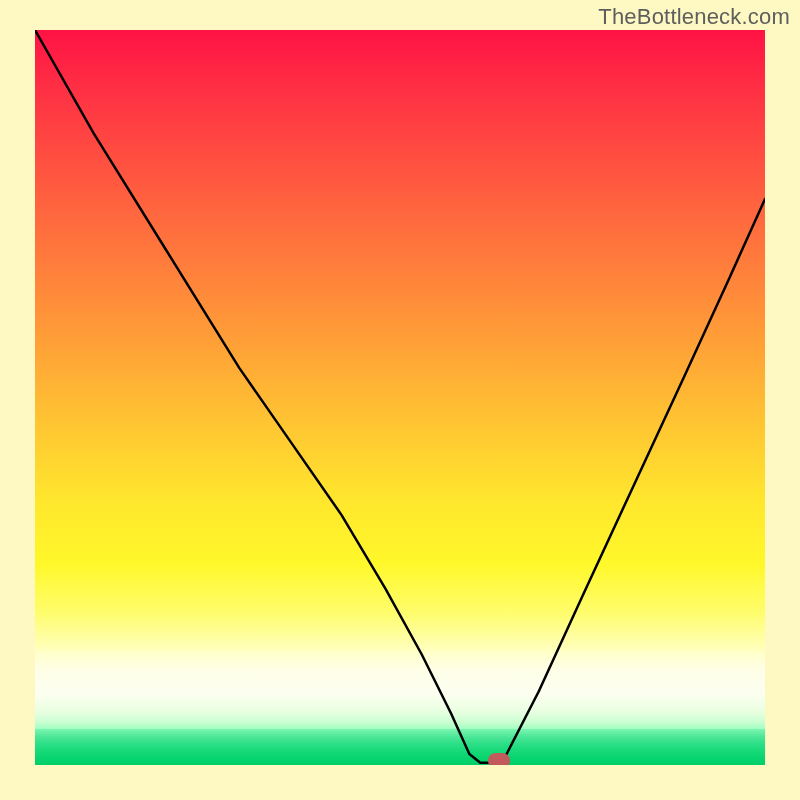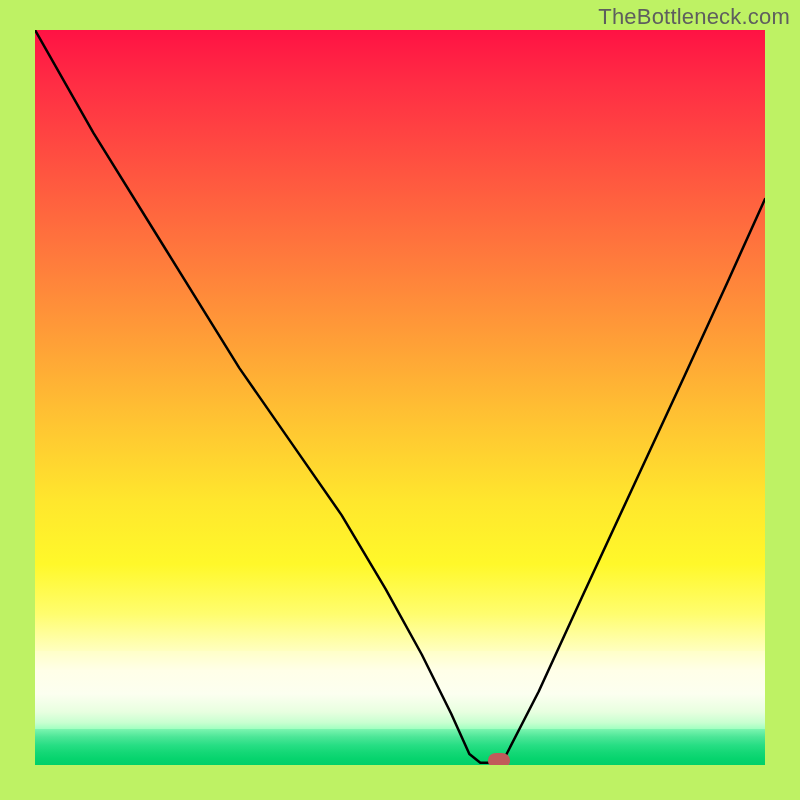--- a/index.html
+++ b/index.html
@@ -8,21 +8,21 @@
     width: 800px;
     height: 800px;
     background: #000;
     overflow: hidden;
     font-family: Arial, Helvetica, sans-serif;
   }
   .frame {
     position: relative;
     width: 800px;
     height: 800px;
-    background: #bef264;
+    background: #fef9c3;
   }
   .watermark {
     position: absolute;
     top: 4px;
     right: 10px;
     color: #5e5e5e;
     font-size: 22px;
     letter-spacing: 0.2px;
     z-index: 10;
   }

